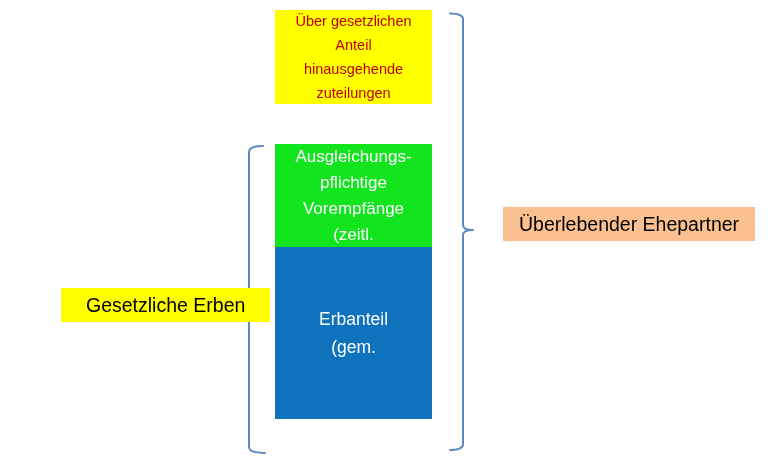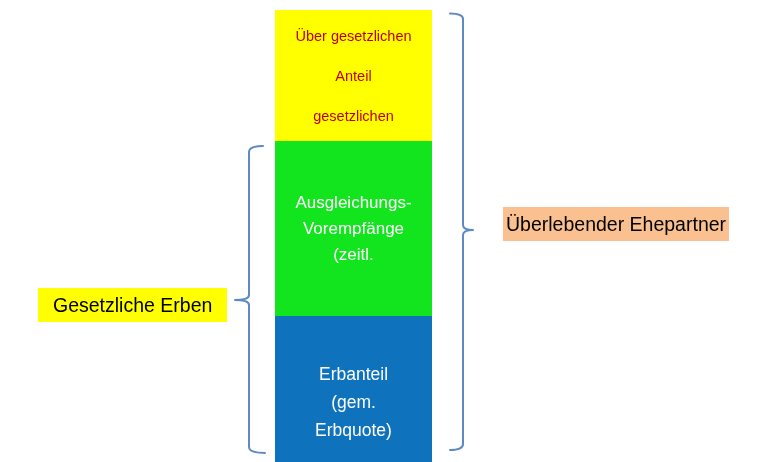--- a/index.html
+++ b/index.html
@@ -30,60 +30,61 @@
     width: 157px;
   }
   .seg {
     display: flex;
     flex-direction: column;
     align-items: center;
     justify-content: center;
     text-align: center;
     width: 100%;
   }
-  .seg-top { height: 131px; font-size: 14.5px; line-height: 24px; gap: 16px; }
-  .seg-mid { height: 175px; font-size: 17px;   line-height: 26px; }
+  .seg-top { height: 94px; font-size: 14.5px; line-height: 24px; }
+  .seg-mid { height: 103px; font-size: 17px;   line-height: 26px; margin-top: 40px; }
   .seg-bot { height: 172px; font-size: 17.5px; line-height: 28px; }
   .label {
     position: absolute;
     font-size: 19.5px;
     line-height: 26px;
     white-space: nowrap;
   }
-  .label-left  { left: 38px;  top: 288px; padding: 4px 15px; }
-  .label-right { left: 503px; top: 207px; padding: 4px 3px; }
+  .label-left  { left: 61px;  top: 288px; padding: 4px 25px; }
+  .label-right { left: 503px; top: 207px; padding: 4px 16px; }
 </style>
 </head>
 <body>
 
 <div class="canvas">
 
   <svg class="braces" viewBox="0 0 773 462" xmlns="http://www.w3.org/2000/svg">
     <path class="brace" d="M263,146 Q249,146 249,152 L249,295 Q249,300 235,300 Q249,300 249,305 L249,447 Q249,453 265,453" style="stroke: rgb(93, 138, 194);"></path>
     <path class="brace" d="M450,13.5 Q463,13.5 463,19 L463,225 Q463,230 473,230 Q463,230 463,235 L463,444 Q463,450 450,450" style="stroke: rgb(93, 138, 194);"></path>
   </svg>
 
   <div class="column">
 
     <div class="seg seg-top" style="background-color: rgb(255, 255, 0); color: rgb(192, 0, 0);">
       <div>Über gesetzlichen</div>
       <div>Anteil</div>
-      <div>gesetzlichen</div>
+      <div>hinausgehende</div>
+      <div>zuteilungen</div>
     </div>
 
     <div class="seg seg-mid" style="background-color: rgb(18, 229, 30); color: rgb(255, 255, 255);">
       <div>Ausgleichungs-</div>
+      <div>pflichtige</div>
       <div>Vorempfänge</div>
       <div>(zeitl.</div>
     </div>
 
     <div class="seg seg-bot" style="background-color: rgb(14, 114, 188); color: rgb(255, 255, 255);">
       <div>Erbanteil</div>
       <div>(gem.</div>
-      <div>Erbquote)</div>
     </div>
 
   </div>
 
   <div class="label label-left" style="background-color: rgb(255, 255, 0); color: rgb(0, 0, 0);">Gesetzliche Erben</div>
 
   <div class="label label-right" style="background-color: rgb(250, 192, 144); color: rgb(0, 0, 0);">Überlebender Ehepartner</div>
 
 </div>
 

